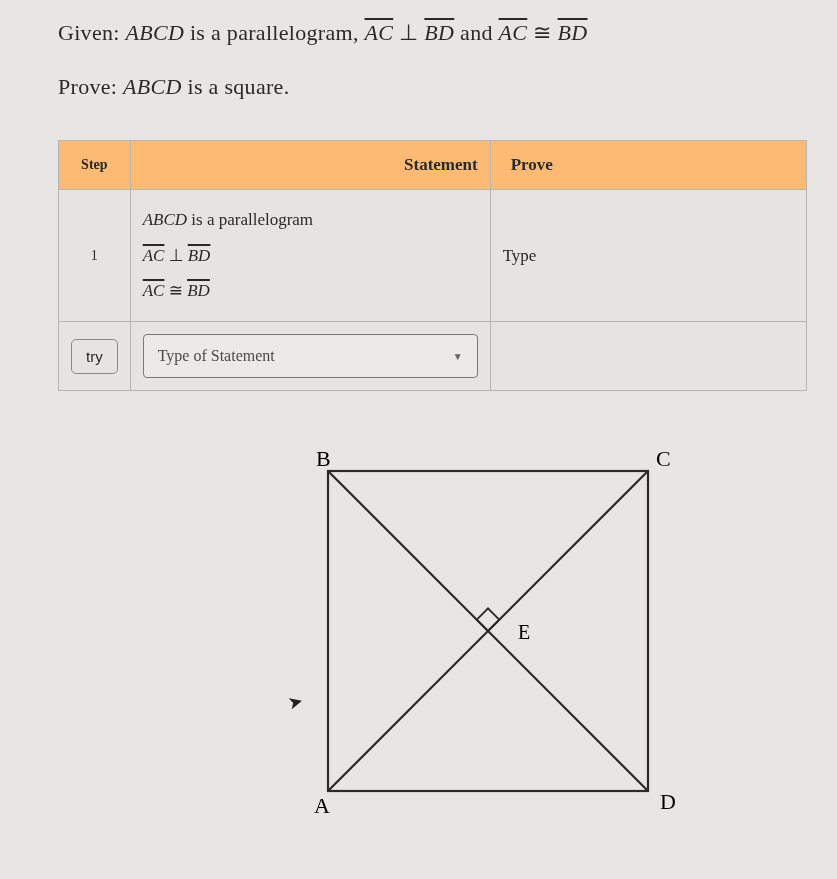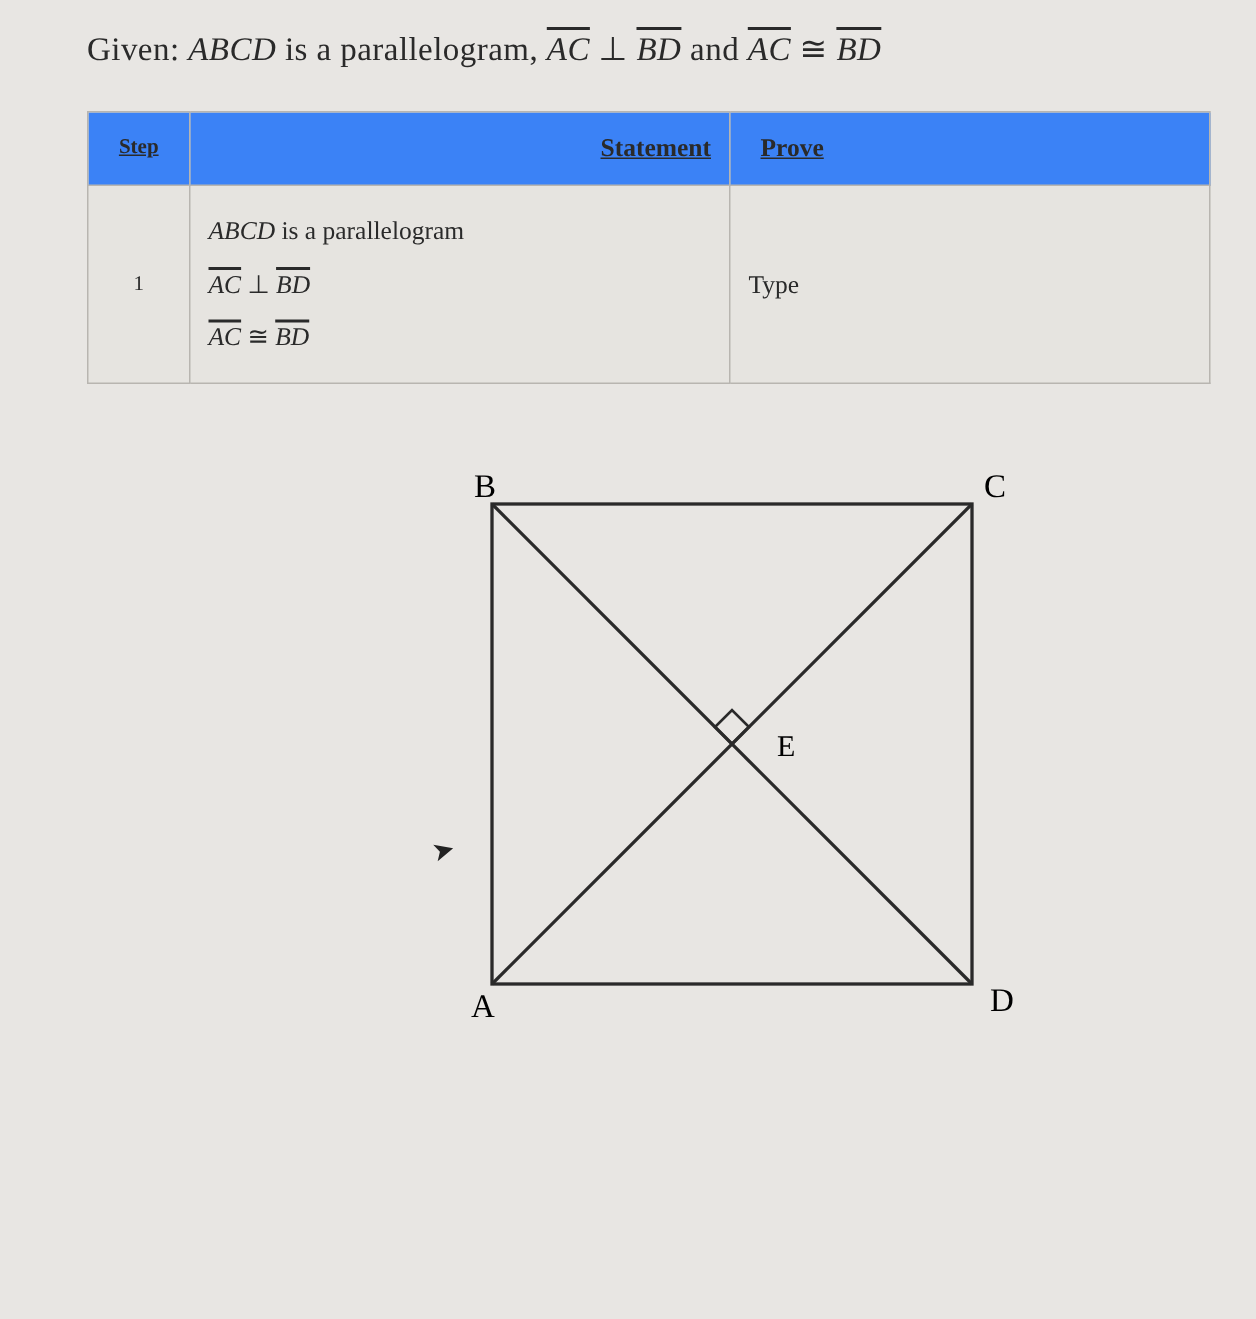--- a/index.html
+++ b/index.html
@@ -40,23 +40,22 @@
     }
     .proof-table {
       border-collapse: collapse;
       width: 100%;
       font-size: 17px;
     }
     .proof-table th {
       border: 1px solid #b8b5b0;
       padding: 14px 12px;
       font-weight: bold;
-      background: #3b82f6;
+      background: #fdba74;
       text-align: center;
-      text-decoration: underline;
     }
     .proof-table th.statement-head {
       text-align: right;
     }
     .proof-table th.reason-head {
       text-align: left;
       padding-left: 20px;
     }
     .proof-table td {
       border: 1px solid #b8b5b0;
@@ -144,20 +143,23 @@
   </style>
 </head>
 <body>
 
 <div class="content">
 
   <div class="given-line">
     <span>Given: </span><span class="math-it">ABCD</span><span> is a parallelogram, </span><span class="math-it overline">AC</span><span> ⊥ </span><span class="math-it overline">BD</span><span> and </span><span class="math-it overline">AC</span><span> ≅ </span><span class="math-it overline">BD</span>
   </div>
 
+  <div class="prove-line">
+    <span>Prove: </span><span class="math-it">ABCD</span><span> is a square.</span>
+  </div>
 
   <table class="proof-table">
     <thead>
       <tr>
         <th class="step-cell">Step</th>
         <th class="statement-head">Statement</th>
         <th class="reason-head">Prove</th>
       </tr>
     </thead>
     <tbody>
@@ -169,20 +171,32 @@
           </span>
           <span class="stmt-line">
             <span class="math-it overline">AC</span><span> ⊥ </span><span class="math-it overline">BD</span>
           </span>
           <span class="stmt-line">
             <span class="math-it overline">AC</span><span> ≅ </span><span class="math-it overline">BD</span>
           </span>
         </td>
         <td class="reason-cell">Type</td>
       </tr>
+      <tr>
+        <td class="try-cell">
+          <span class="try-btn">try</span>
+        </td>
+        <td class="dropdown-cell">
+          <div class="dropdown">
+            <span>Type of Statement</span>
+            <span class="caret">▼</span>
+          </div>
+        </td>
+        <td class="reason-cell"></td>
+      </tr>
     </tbody>
   </table>
 
   <div class="diagram-area">
     <span class="cursor-arrow">➤</span>
     <svg class="diagram" width="420" height="400" viewBox="0 0 420 400">
 
       <rect x="50" y="30" width="320" height="320" fill="none" stroke="#2a2a2a" stroke-width="2.2"></rect>
 
       <line x1="50" y1="350" x2="370" y2="30" stroke="#2a2a2a" stroke-width="2.2"></line>

